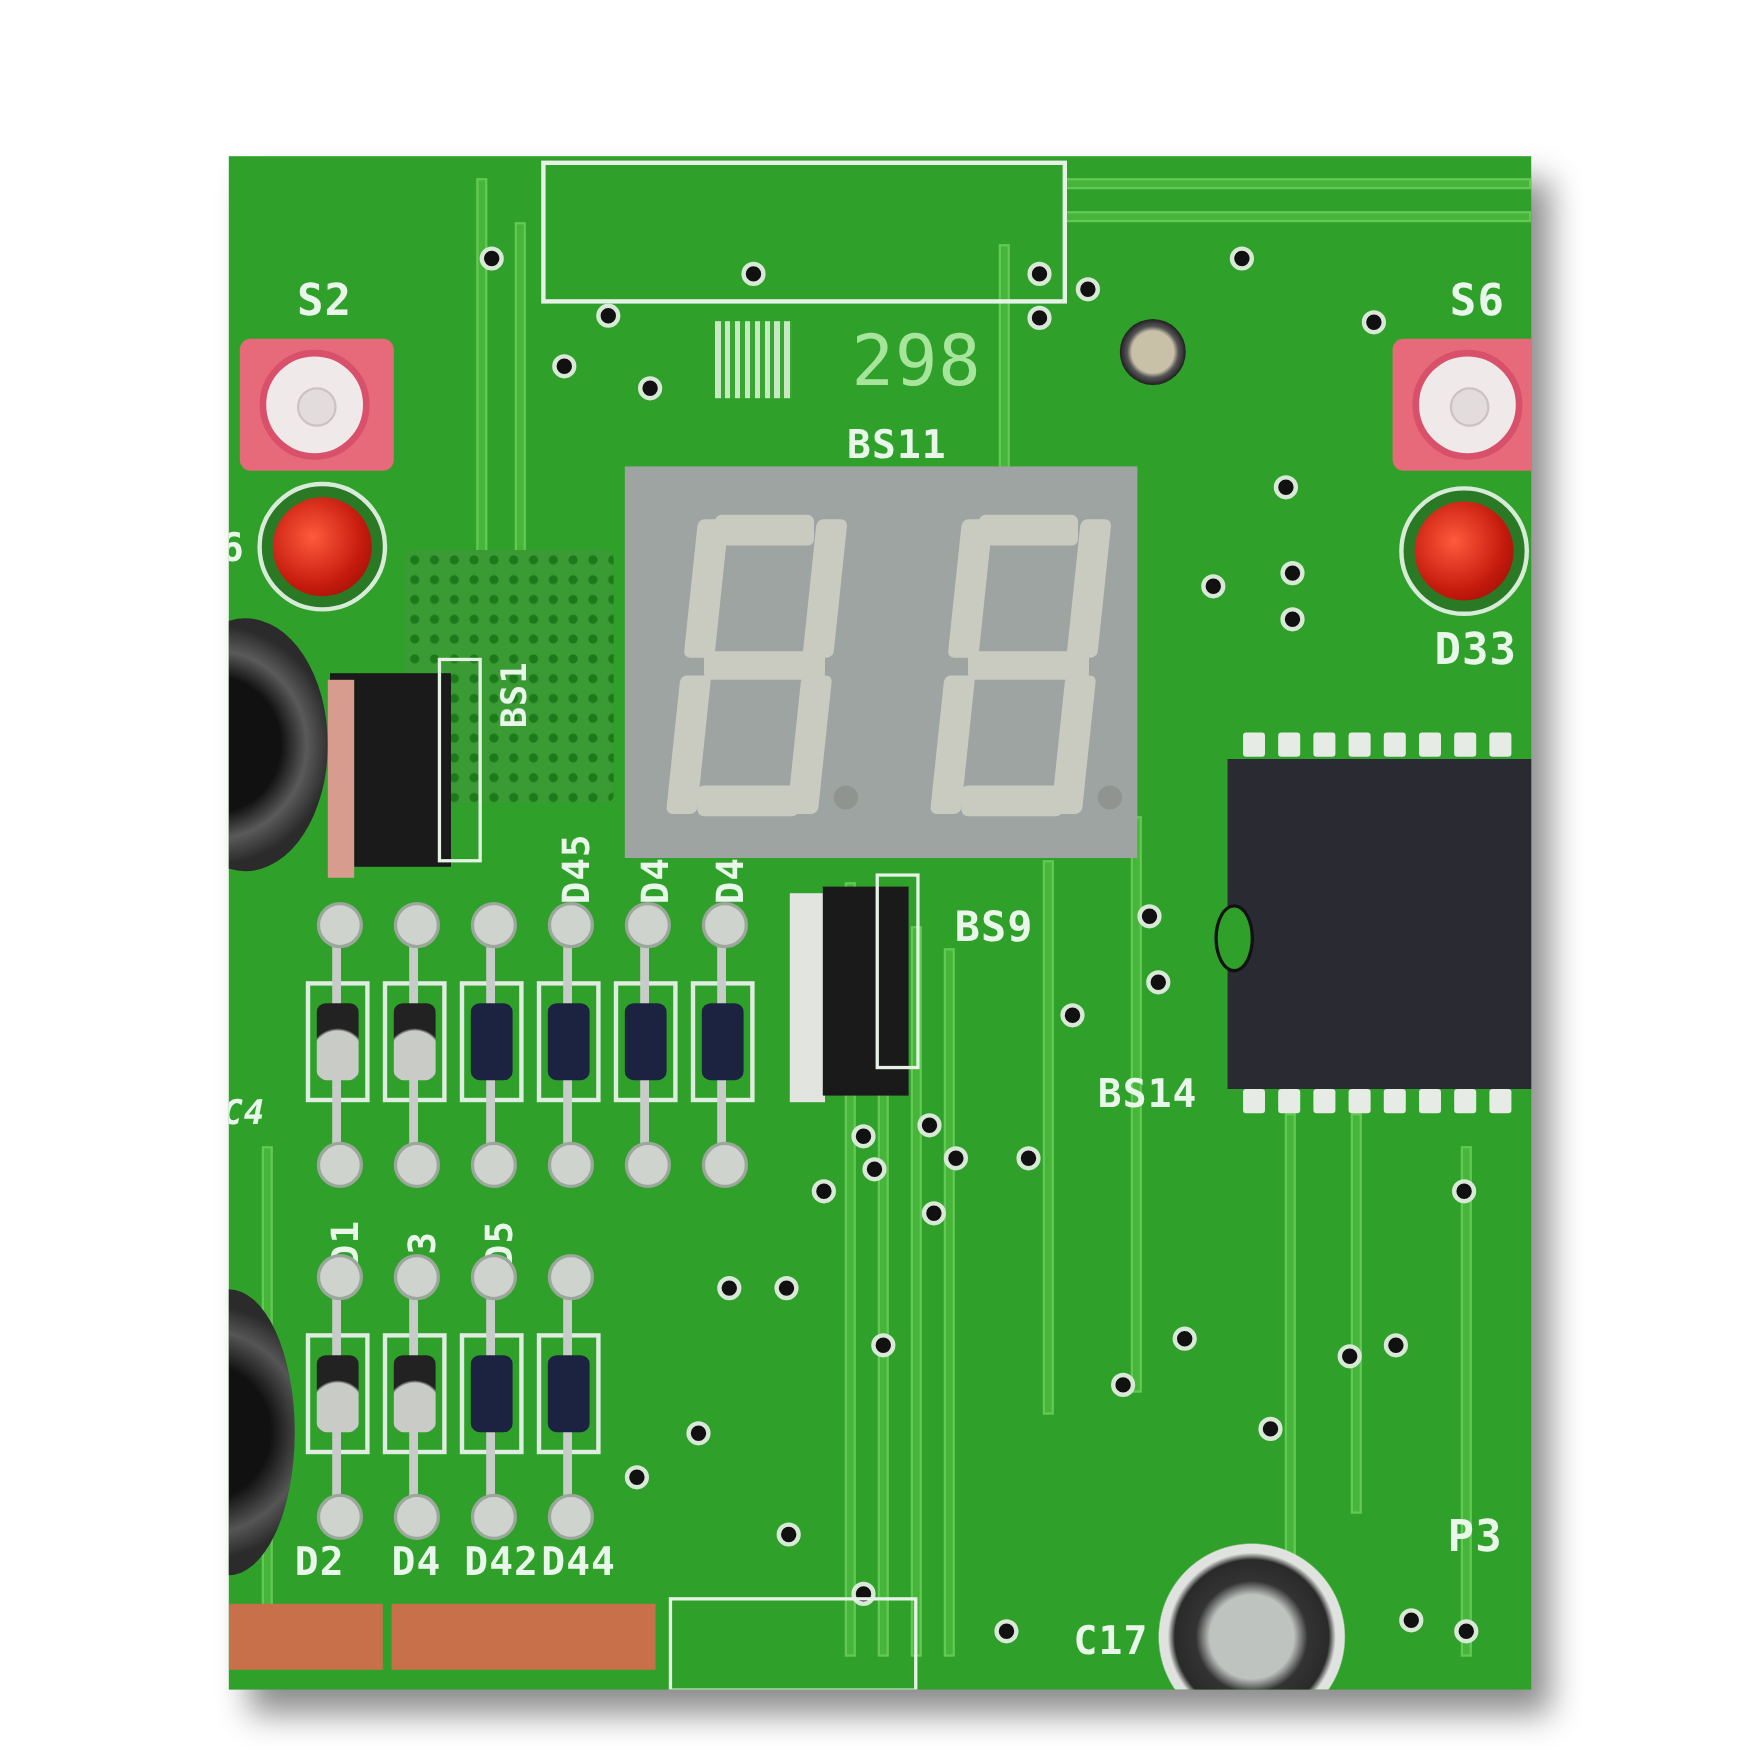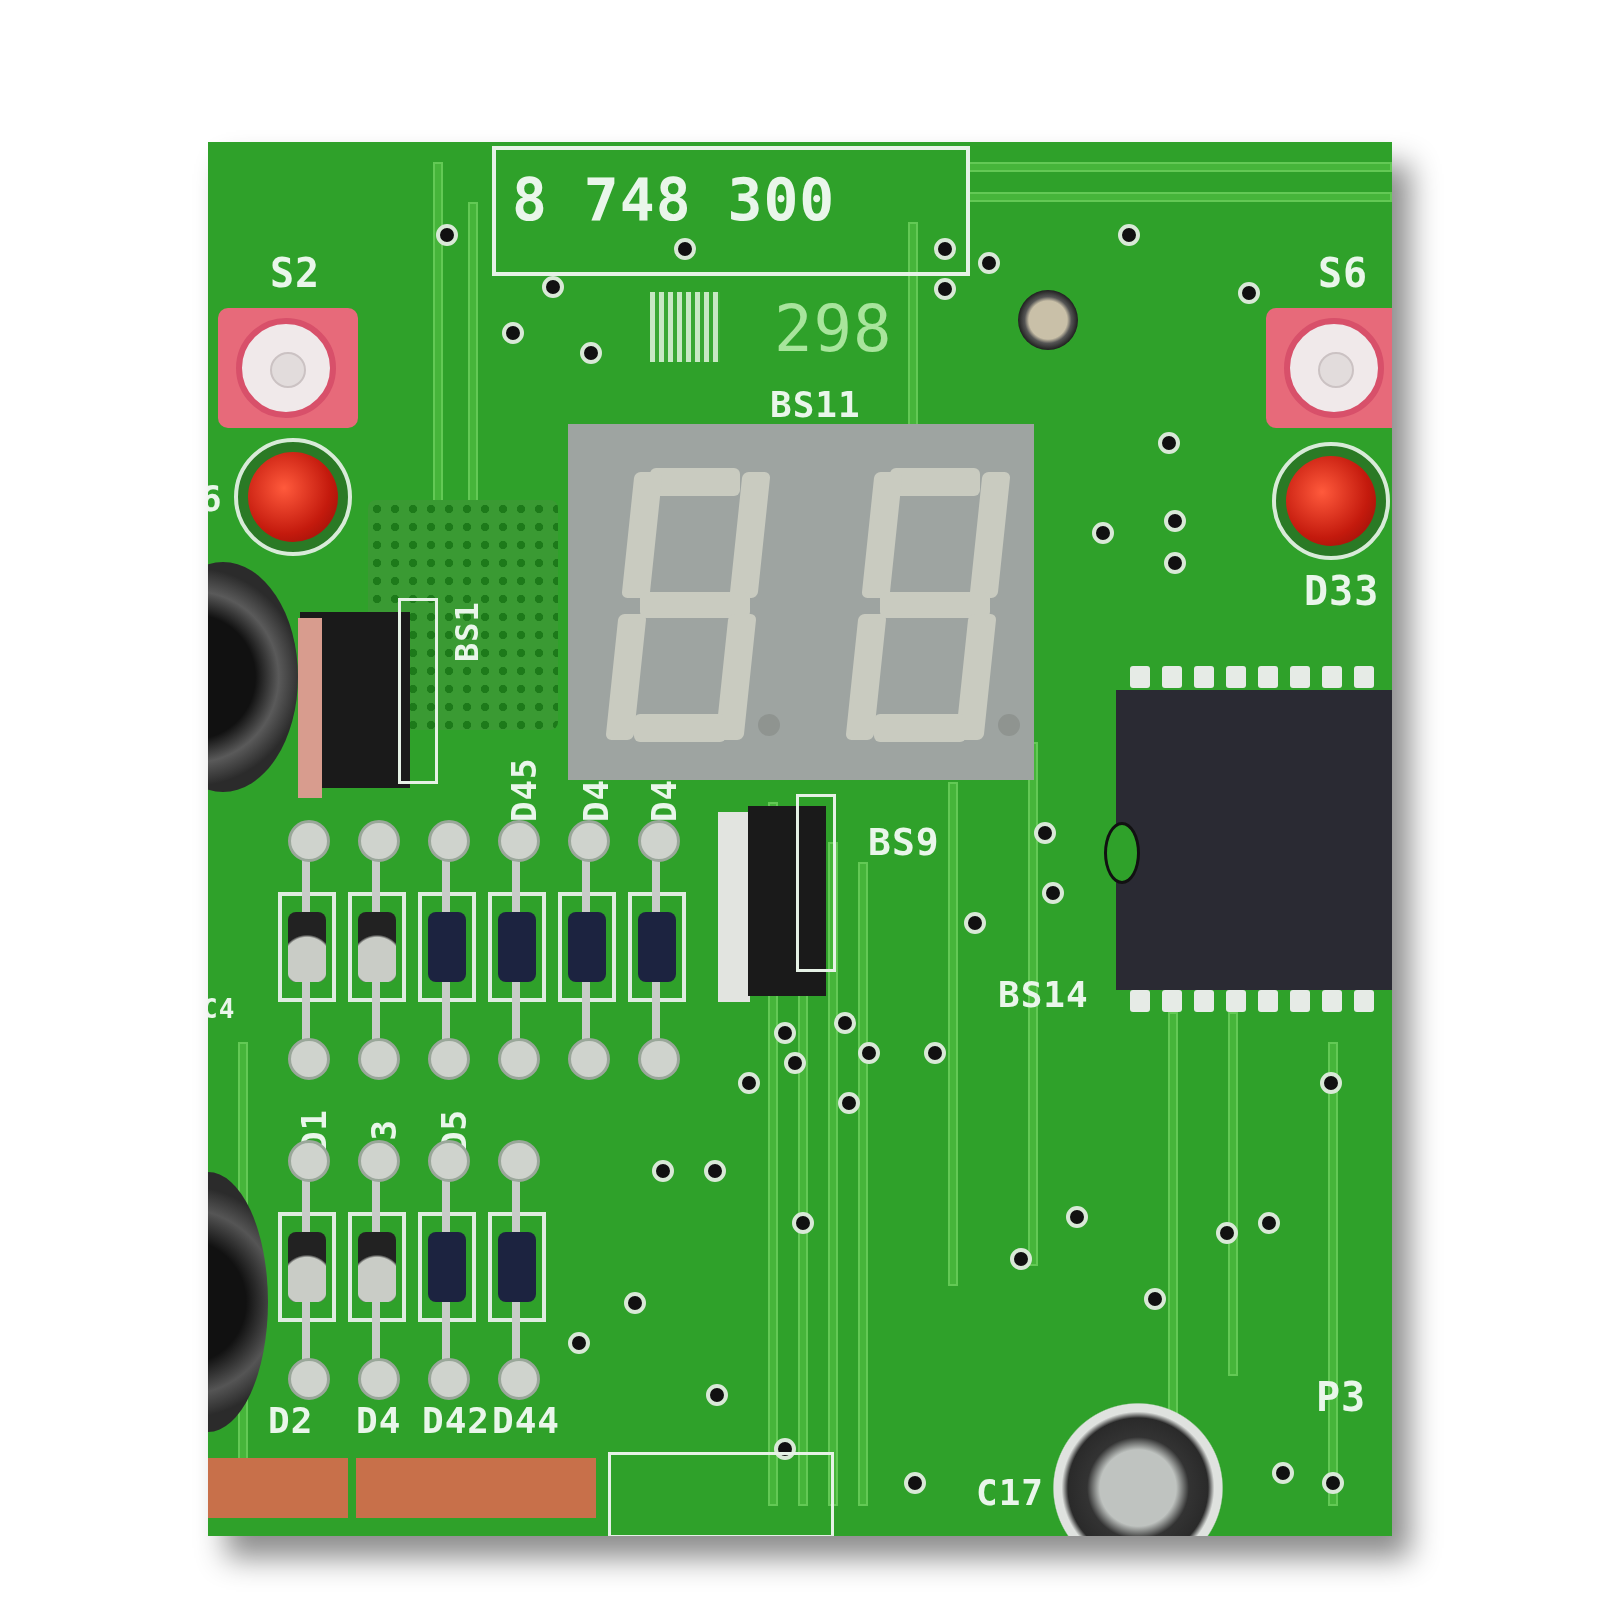--- a/index.html
+++ b/index.html
@@ -44,21 +44,20 @@
   <div class="trace" style="left:620px;top:700px;width:6px;height:660px;"></div>
   <div class="trace" style="left:650px;top:720px;width:6px;height:640px;"></div>
   <div class="trace" style="left:740px;top:640px;width:6px;height:500px;"></div>
   <div class="trace" style="left:820px;top:600px;width:6px;height:520px;"></div>
   <div class="trace" style="left:960px;top:870px;width:6px;height:400px;"></div>
   <div class="trace" style="left:1020px;top:870px;width:6px;height:360px;"></div>
   <div class="trace" style="left:1120px;top:900px;width:6px;height:460px;"></div>
   <div class="trace" style="left:30px;top:900px;width:6px;height:460px;"></div>
 
   <div class="outline" style="left:284px;top:4px;width:470px;height:122px;"></div>
-  <div class="silk" style="left:304px;top:24px;font-size:58px;">8 748 300</div>
 
   <div class="abs" style="left:442px;top:150px;width:70px;height:70px;background:repeating-linear-gradient(90deg,#d8f0d4 0 5px,#3aa833 5px 9px),#3aa833;opacity:0.9;"></div>
   <div class="silk" style="left:566px;top:150px;font-size:64px;font-weight:normal;color:#a8e59c;">298</div>
 
   <div class="via" style="left:228px;top:82px;"></div>
   <div class="via" style="left:466px;top:96px;"></div>
   <div class="via" style="left:334px;top:134px;"></div>
   <div class="via" style="left:372px;top:200px;"></div>
   <div class="via" style="left:294px;top:180px;"></div>
   <div class="via" style="left:726px;top:96px;"></div>
@@ -171,21 +170,21 @@
   <div class="pin" style="left:1018px;top:848px;"></div>
   <div class="pin" style="left:1050px;top:848px;"></div>
   <div class="pin" style="left:1082px;top:848px;"></div>
   <div class="pin" style="left:1114px;top:848px;"></div>
   <div class="pin" style="left:1146px;top:848px;"></div>
   <div class="silk" style="left:790px;top:832px;font-size:36px;">BS14</div>
 
   <div class="silk" style="left:296px;top:680px;font-size:34px;transform:rotate(-90deg);transform-origin:left top;">D45</div>
   <div class="silk" style="left:368px;top:680px;font-size:34px;transform:rotate(-90deg);transform-origin:left top;">D4</div>
   <div class="silk" style="left:436px;top:680px;font-size:34px;transform:rotate(-90deg);transform-origin:left top;">D4</div>
-  <div class="silk" style="left:-6px;top:852px;font-size:26px;">C4</div>
+  <div class="silk" style="left:-6px;top:852px;font-size:31px;font-style:italic;">C4</div>
 
   <div class="diode" style="left:70px;top:750px;">
       <div class="pad"></div>
       <div class="lead"></div>
       <div class="pin-top" style="top:-72px;"></div>
       <div class="pin-bot" style="top:146px;"></div>
       <div class="body" style="background:radial-gradient(circle at 50% 70%,#c9ccc6 45%,#222 50%);"></div>
     </div>
   <div class="diode" style="left:140px;top:750px;">
       <div class="pad"></div>

